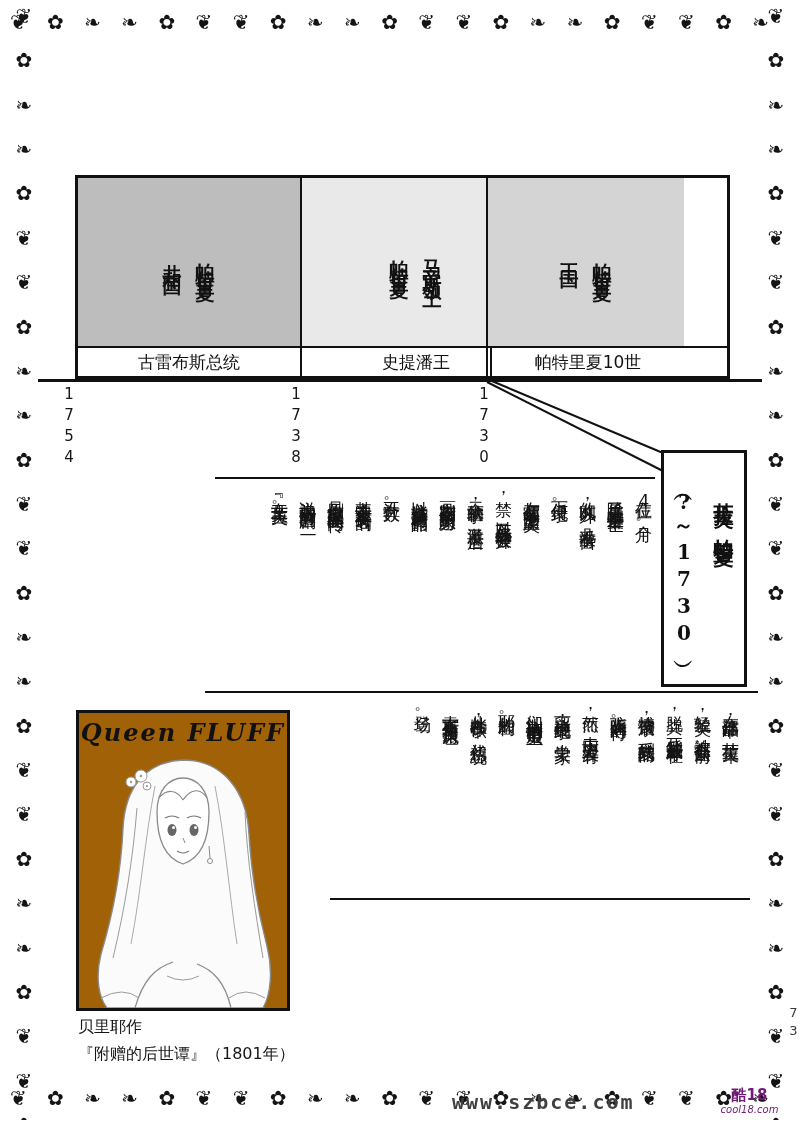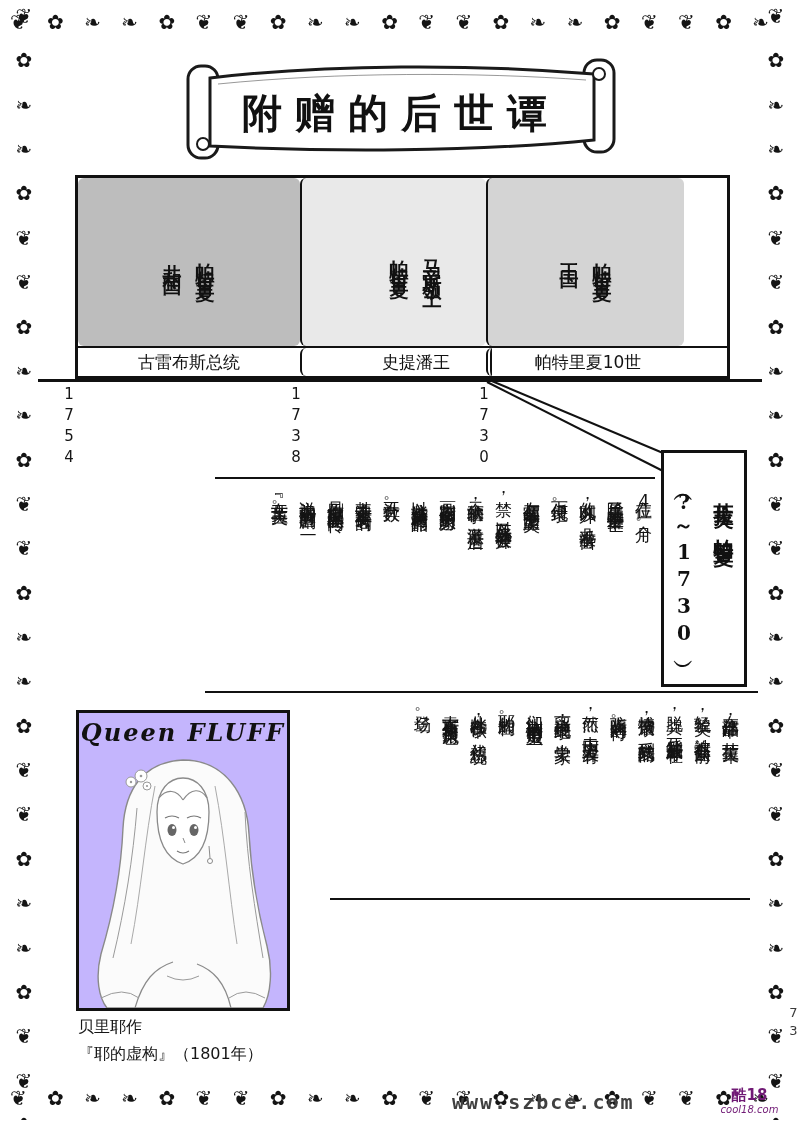--- a/index.html
+++ b/index.html
@@ -15,21 +15,21 @@
   
   .vtext{writing-mode:vertical-rl;text-orientation:upright;white-space:pre-line;}
   
   .banner{position:absolute;left:148px;top:56px;width:506px;height:106px;}
   .banner svg{position:absolute;left:0;top:0;}
   .banner-title{position:absolute;top:30px;left:0;width:100%;text-align:center;
         font-family:"DejaVu Serif",serif;font-weight:bold;font-size:40px;letter-spacing:13px;}
   
   .timeline{position:absolute;left:75px;top:175px;width:655px;border:3px solid #111;background:#fff;box-sizing:border-box;}
   .tl-row{display:flex;}
-  .tl-cell{box-sizing:border-box;display:flex;align-items:center;justify-content:center;border-radius:6px;}
+  .tl-cell{box-sizing:border-box;display:flex;align-items:center;justify-content:center;}
   .c1{width:222px;} .c2{width:186px;border-left:2px solid #111;padding-left:44px;} .c3{width:198px;border-left:2px solid #111;}
   .tl-head{height:168px;}
   .bg1{background:#bdbdbd;} .bg2{background:#e9e9e9;} .bg3{background:#d4d4d4;}
   .era-name{font-weight:bold;font-size:19px;letter-spacing:7px;line-height:33px;}
   .tl-rule{height:28px;border-top:2px solid #111;font-size:17px;}
   .tl-rule .tl-cell{background:#fff;}
   .tl-rule .c3{border-left:6px double #111;}
   .axis-line{position:absolute;left:38px;top:379px;width:724px;height:3px;background:#111;}
   .year{position:absolute;top:385px;font-size:15px;letter-spacing:3px;color:#161616;}
   .y1{left:60px;} .y2{left:287px;} .y3{left:475px;}
@@ -45,21 +45,21 @@
   .rule-bot{left:330px;top:898px;width:420px;}
   
   .cols{position:absolute;writing-mode:vertical-rl;text-orientation:upright;
         font-size:17px;line-height:28px;letter-spacing:1.5px;color:#141414;}
   .cols p{margin:0;white-space:pre-line;}
   .bio{left:215px;top:488px;width:443px;height:202px;}
   .play{left:300px;top:702px;width:445px;height:198px;}
   .mb22{margin-block-end:22px;} .mb58{margin-block-end:58px;} .mb14{margin-block-end:14px;}
   
   .artbox{position:absolute;left:76px;top:710px;width:214px;height:301px;border:3px solid #111;
-        background:#c4b5fd;overflow:hidden;box-sizing:border-box;}
+        background:#a16207;overflow:hidden;box-sizing:border-box;}
   .art-header{position:absolute;top:5px;left:0;width:100%;text-align:center;z-index:2;
         font-family:"DejaVu Serif",serif;font-weight:bold;font-style:italic;font-size:24px;letter-spacing:2px;}
   .artbox svg{position:absolute;left:0;bottom:0;}
   .caption{position:absolute;left:78px;top:1013px;width:240px;font-size:16px;line-height:27px;color:#161616;}
   
   .pagenum{position:absolute;left:786px;top:1005px;font-size:13px;letter-spacing:3px;color:#3a3a3a;}
   .wm-center{position:absolute;left:452px;top:1090px;z-index:3;color:#404040;
         font-family:"DejaVu Sans Mono",monospace;font-weight:bold;font-size:20px;letter-spacing:2px;}
   .wm-corner{position:absolute;left:702px;top:1087px;width:95px;text-align:center;z-index:3;color:#701a75;}
   .wm-corner .l1{font-weight:bold;font-size:15px;line-height:16px;}
@@ -68,31 +68,20 @@
 </head>
 <body>
 
 <div class="page">
 
   <div class="vine vine-top">❦ ✿ ❧ ❧ ✿ ❦ ❦ ✿ ❧ ❧ ✿ ❦ ❦ ✿ ❧ ❧ ✿ ❦ ❦ ✿ ❧ ❧ ✿ ❦ ❦ ✿ ❧ ❧ ✿ ❦ ❦ ✿ ❧ ❧ ✿ ❦ ❦ ✿ ❧ ❧ ✿ ❦ ❦ ✿ ❧ ❧ ✿ ❦ ❦ ✿ ❧ ❧ ✿ ❦ ❦ ✿ ❧ ❧ ✿ ❦ ❦ ✿ ❧ ❧ ✿ ❦ ❦ ✿ ❧ ❧ ✿ ❦ ❦ ✿ ❧ ❧ ✿ ❦</div>
   <div class="vine vine-bottom">❦ ✿ ❧ ❧ ✿ ❦ ❦ ✿ ❧ ❧ ✿ ❦ ❦ ✿ ❧ ❧ ✿ ❦ ❦ ✿ ❧ ❧ ✿ ❦ ❦ ✿ ❧ ❧ ✿ ❦ ❦ ✿ ❧ ❧ ✿ ❦ ❦ ✿ ❧ ❧ ✿ ❦ ❦ ✿ ❧ ❧ ✿ ❦ ❦ ✿ ❧ ❧ ✿ ❦ ❦ ✿ ❧ ❧ ✿ ❦ ❦ ✿ ❧ ❧ ✿ ❦ ❦ ✿ ❧ ❧ ✿ ❦ ❦ ✿ ❧ ❧ ✿ ❦</div>
   <div class="vine vine-left">❦ ✿ ❧ ❧ ✿ ❦ ❦ ✿ ❧ ❧ ✿ ❦ ❦ ✿ ❧ ❧ ✿ ❦ ❦ ✿ ❧ ❧ ✿ ❦ ❦ ✿ ❧ ❧ ✿ ❦ ❦ ✿ ❧ ❧ ✿ ❦ ❦ ✿ ❧ ❧ ✿ ❦ ❦ ✿ ❧ ❧ ✿ ❦ ❦ ✿ ❧ ❧ ✿ ❦ ❦ ✿ ❧ ❧ ✿ ❦ ❦ ✿ ❧ ❧ ✿ ❦ ❦ ✿ ❧ ❧ ✿ ❦ ❦ ✿ ❧ ❧ ✿ ❦</div>
   <div class="vine vine-right">❦ ✿ ❧ ❧ ✿ ❦ ❦ ✿ ❧ ❧ ✿ ❦ ❦ ✿ ❧ ❧ ✿ ❦ ❦ ✿ ❧ ❧ ✿ ❦ ❦ ✿ ❧ ❧ ✿ ❦ ❦ ✿ ❧ ❧ ✿ ❦ ❦ ✿ ❧ ❧ ✿ ❦ ❦ ✿ ❧ ❧ ✿ ❦ ❦ ✿ ❧ ❧ ✿ ❦ ❦ ✿ ❧ ❧ ✿ ❦ ❦ ✿ ❧ ❧ ✿ ❦ ❦ ✿ ❧ ❧ ✿ ❦ ❦ ✿ ❧ ❧ ✿ ❦</div>
 
-  <div class="banner">
-    <svg width="506" height="106" viewBox="0 0 506 106">
-      <rect x="40" y="10" width="30" height="92" rx="13" fill="#fff" stroke="#1a1a1a" stroke-width="3"></rect>
-      <rect x="436" y="4" width="30" height="92" rx="13" fill="#fff" stroke="#1a1a1a" stroke-width="3"></rect>
-      <path d="M62,22 C180,8 326,8 446,18 L446,84 C326,96 180,96 62,90 Z" fill="#fff" stroke="#1a1a1a" stroke-width="3"></path>
-      <circle cx="55" cy="88" r="6" fill="#fff" stroke="#1a1a1a" stroke-width="2"></circle>
-      <circle cx="451" cy="18" r="6" fill="#fff" stroke="#1a1a1a" stroke-width="2"></circle>
-      <path d="M70,28 C190,16 330,16 438,24" stroke="#1a1a1a" stroke-width="1" fill="none" opacity="0.45"></path>
-    </svg>
-    <div class="banner-title">附赠的后世谭</div>
-  </div>
 
   <div class="timeline">
     <div class="tl-row tl-head">
       <div class="tl-cell c1 bg1">
         <div class="era-name vtext">帕特里夏
 共和国</div>
       </div>
       <div class="tl-cell c2 bg2">
         <div class="era-name vtext">马帝斯领土
 帕特里夏</div>
@@ -193,21 +182,21 @@
         <circle cx="68" cy="40" r="1.1" fill="#999"></circle>
       <path d="M56,262 C64,234 76,222 94,216" fill="none" stroke="#8a8a8a" stroke-width="1.2"></path>
       <path d="M152,262 C146,236 134,224 118,218" fill="none" stroke="#8a8a8a" stroke-width="1.2"></path>
       <path d="M22,252 Q44,240 60,252" fill="none" stroke="#9a9a9a" stroke-width="1"></path>
       <path d="M186,252 Q166,240 150,252" fill="none" stroke="#9a9a9a" stroke-width="1"></path>
       <path d="M88,230 Q104,238 120,230" fill="none" stroke="#9a9a9a" stroke-width="1"></path>
     </svg>
   </div>
   <div class="caption">
     <div>贝里耶作</div>
-    <div>『耶的虚构』（1801年）</div>
+    <div>『附赠的后世谭』（1801年）</div>
   </div>
 
   <div class="pagenum vtext">73</div>
 
   <div class="wm-center">www.szbce.com</div>
   <div class="wm-corner">
     <div class="l1">酷18</div>
     <div class="l2">cool18.com</div>
   </div>
 

